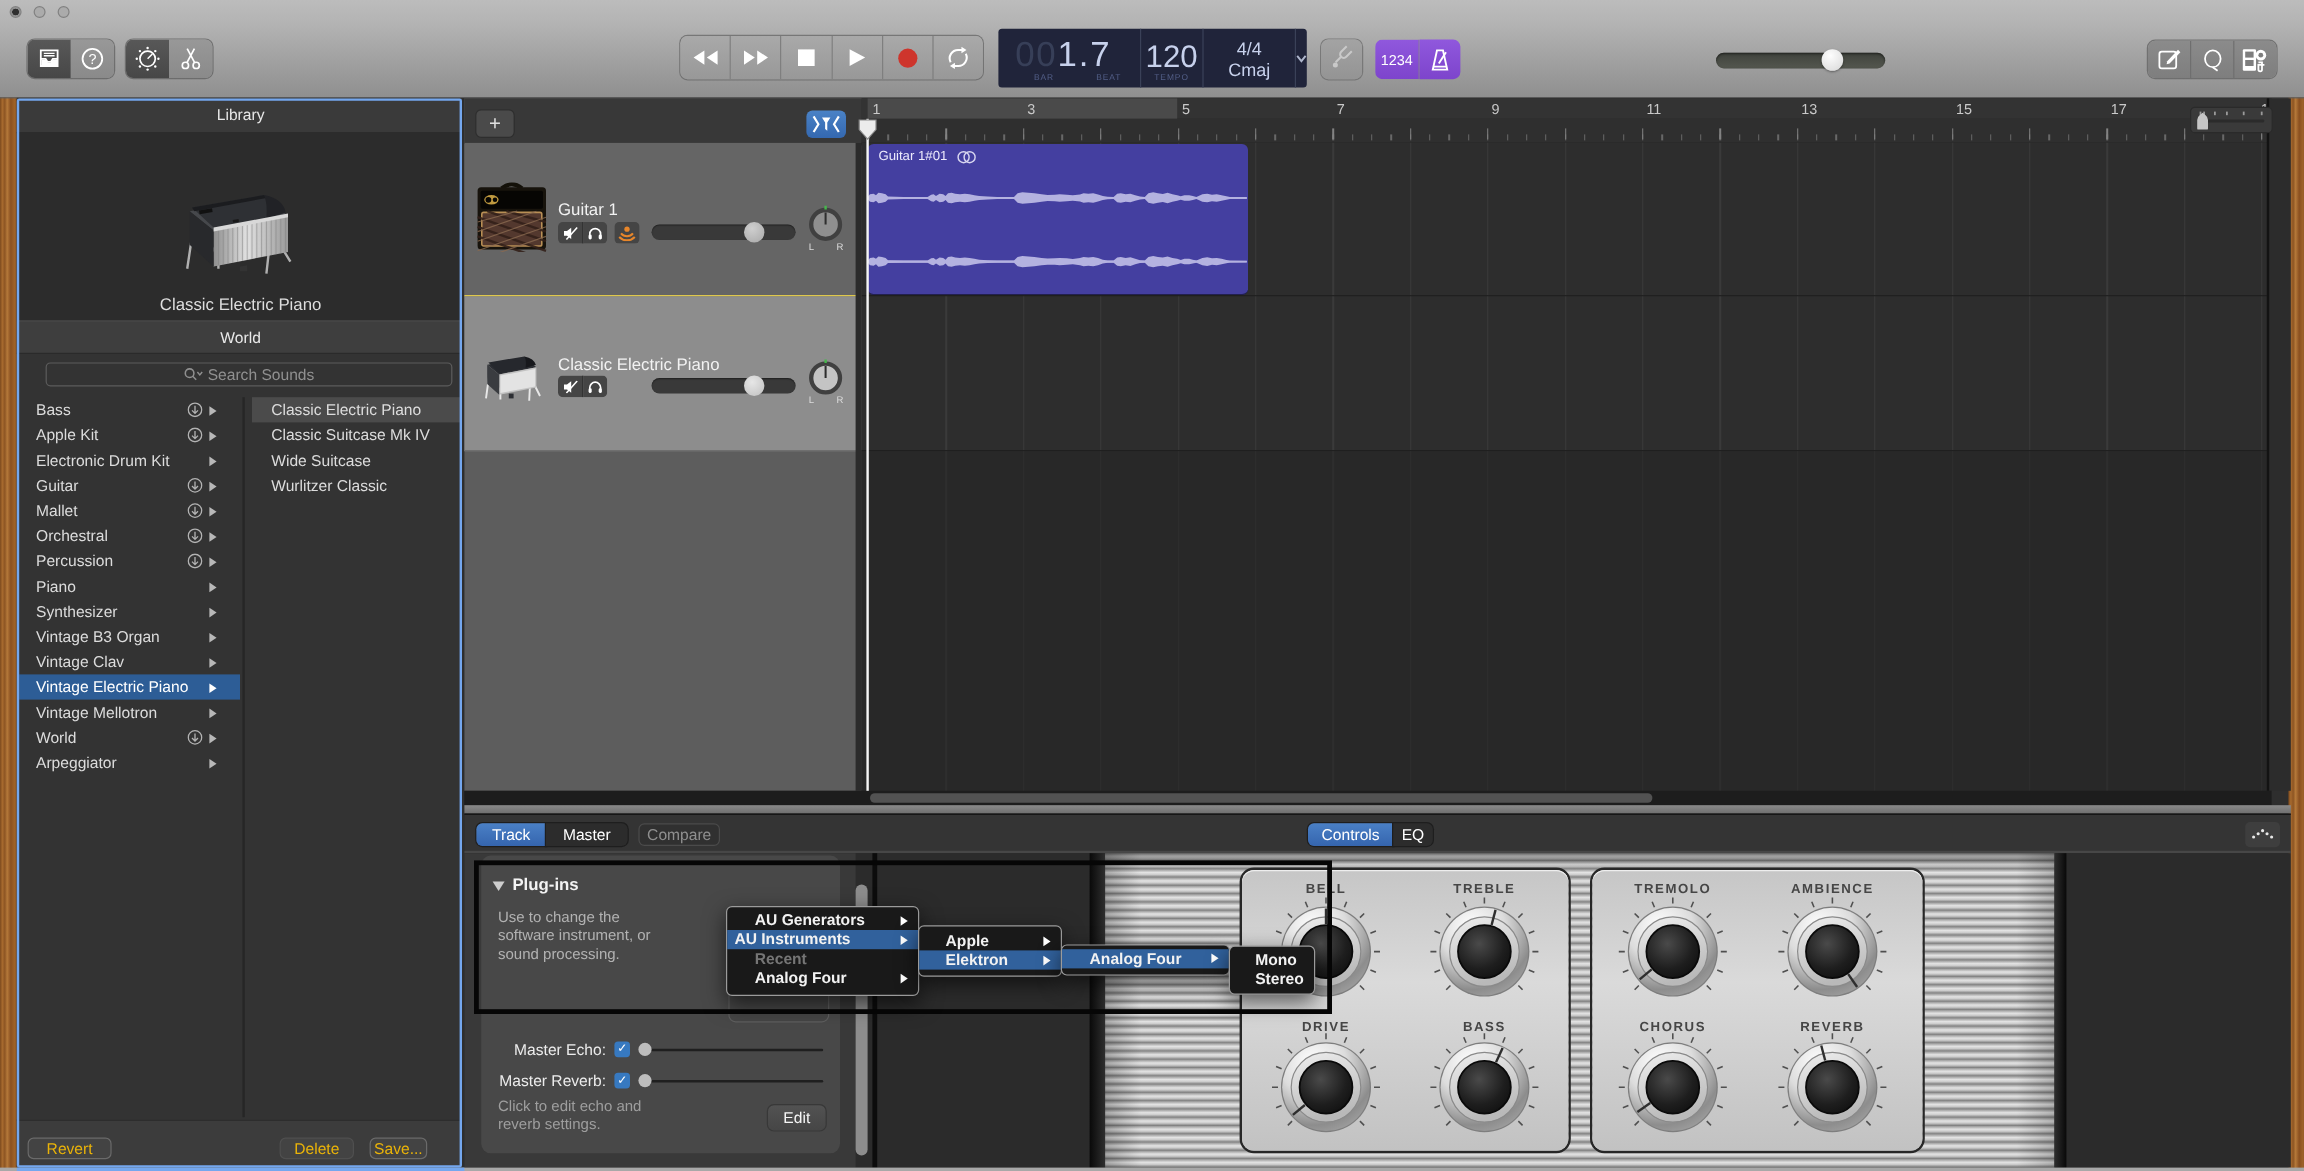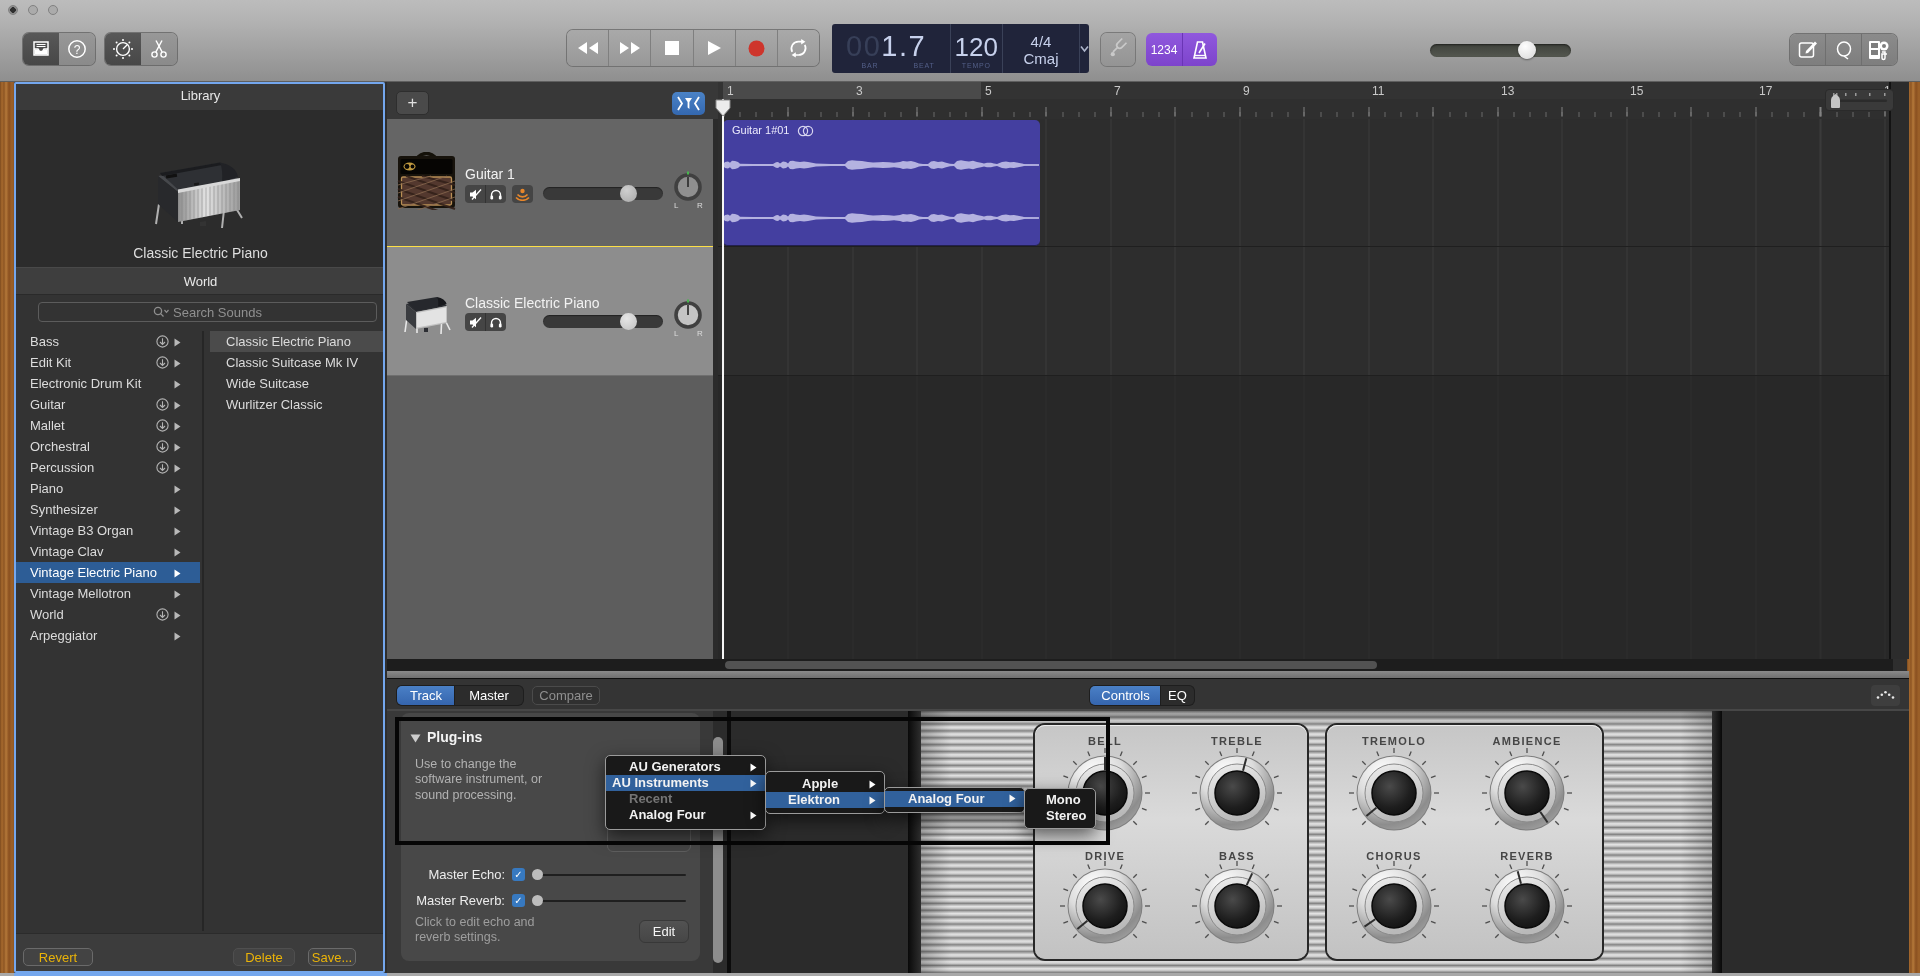--- a/index.html
+++ b/index.html
@@ -314,21 +314,21 @@
       </svg>
     Search Sounds
   </div>
   <div class="abs" id="ilist">
 <div class="irow" style="top:249px;"><span class="nm">Bass</span><svg class="ico-dl" style="left:140px;" width="13" height="13" viewBox="0 0 13 13">
           <circle cx="6.5" cy="6.5" r="5.6" fill="none" stroke="#b3b3b3" stroke-width="1.1"></circle>
           <path d="M6.5 3.2 v6 M4 7 l2.5 2.5 L9 7" fill="none" stroke="#b3b3b3" stroke-width="1.1"></path>
         </svg><svg class="ico-ar" style="left:158px;top:6.5px;" width="7" height="9" viewBox="0 0 7 9">
           <path d="M0.5 0.5 L6.5 4.5 L0.5 8.5 Z" fill="#b8b8b8"></path>
         </svg></div>
-<div class="irow" style="top:270px;"><span class="nm">Edit Kit</span><svg class="ico-dl" style="left:140px;" width="13" height="13" viewBox="0 0 13 13">
+<div class="irow" style="top:270px;"><span class="nm">Apple Kit</span><svg class="ico-dl" style="left:140px;" width="13" height="13" viewBox="0 0 13 13">
           <circle cx="6.5" cy="6.5" r="5.6" fill="none" stroke="#b3b3b3" stroke-width="1.1"></circle>
           <path d="M6.5 3.2 v6 M4 7 l2.5 2.5 L9 7" fill="none" stroke="#b3b3b3" stroke-width="1.1"></path>
         </svg><svg class="ico-ar" style="left:158px;top:6.5px;" width="7" height="9" viewBox="0 0 7 9">
           <path d="M0.5 0.5 L6.5 4.5 L0.5 8.5 Z" fill="#b8b8b8"></path>
         </svg></div>
 <div class="irow" style="top:291px;"><span class="nm">Electronic Drum Kit</span><svg class="ico-ar" style="left:158px;top:6.5px;" width="7" height="9" viewBox="0 0 7 9">
           <path d="M0.5 0.5 L6.5 4.5 L0.5 8.5 Z" fill="#b8b8b8"></path>
         </svg></div>
 <div class="irow" style="top:312px;"><span class="nm">Guitar</span><svg class="ico-dl" style="left:140px;" width="13" height="13" viewBox="0 0 13 13">
           <circle cx="6.5" cy="6.5" r="5.6" fill="none" stroke="#b3b3b3" stroke-width="1.1"></circle>
@@ -826,21 +826,21 @@
       </svg></div>
   <div class="mi sel" style="padding-left:6px;">AU Instruments<svg class="arr" width="7" height="9" viewBox="0 0 7 9">
         <path d="M0.5 0.5 L6.5 4.5 L0.5 8.5 Z" fill="#fff"></path>
       </svg></div>
   <div class="mi" style="padding-left:23px;color:#757575;">Recent</div>
   <div class="mi" style="padding-left:23px;">Analog Four<svg class="arr" width="7" height="9" viewBox="0 0 7 9">
         <path d="M0.5 0.5 L6.5 4.5 L0.5 8.5 Z" fill="#fff"></path>
       </svg></div>
 </div>
 <div class="menu" style="left:765px;top:771px;width:118px;height:37px;padding-top:4px;">
-  <div class="mi" style="padding-left:36px;">Apple<svg class="arr" width="7" height="9" viewBox="0 0 7 9">
+  <div class="mi" style="padding-left:22px;">Apple<svg class="arr" width="7" height="9" viewBox="0 0 7 9">
         <path d="M0.5 0.5 L6.5 4.5 L0.5 8.5 Z" fill="#fff"></path>
       </svg></div>
   <div class="mi sel" style="padding-left:22px;">Elektron<svg class="arr" width="7" height="9" viewBox="0 0 7 9">
         <path d="M0.5 0.5 L6.5 4.5 L0.5 8.5 Z" fill="#fff"></path>
       </svg></div>
 </div>
 <div class="menu" style="left:884px;top:787px;width:139px;height:21px;padding-top:2.5px;">
   <div class="mi sel" style="padding-left:23px;">Analog Four<svg class="arr" width="7" height="9" viewBox="0 0 7 9">
         <path d="M0.5 0.5 L6.5 4.5 L0.5 8.5 Z" fill="#fff"></path>
       </svg></div>

